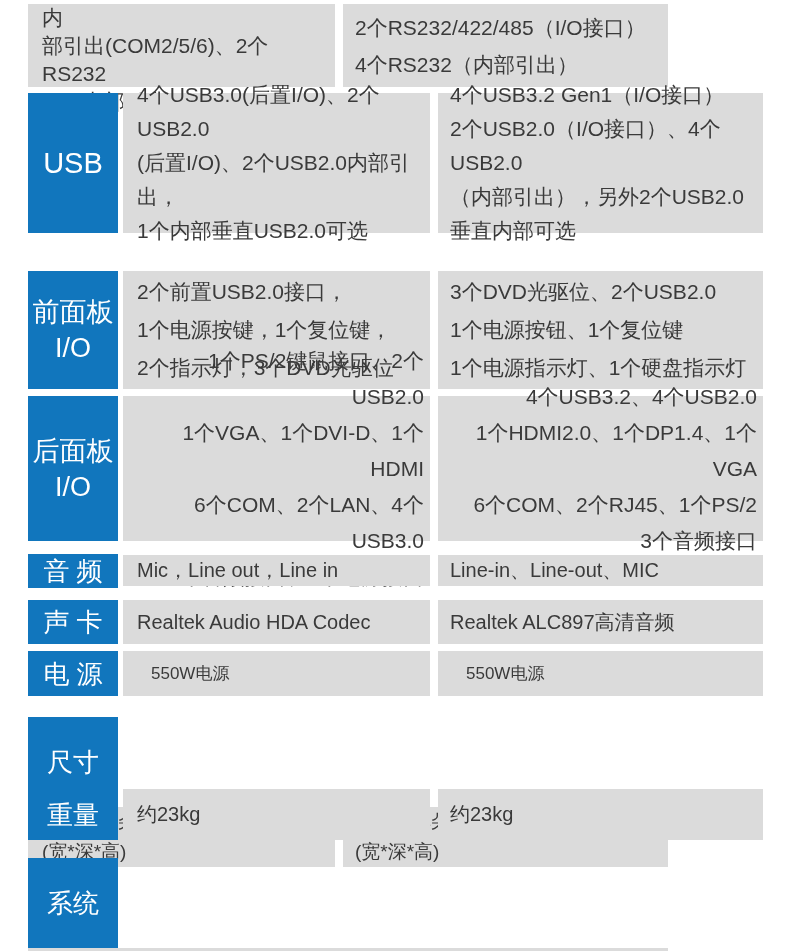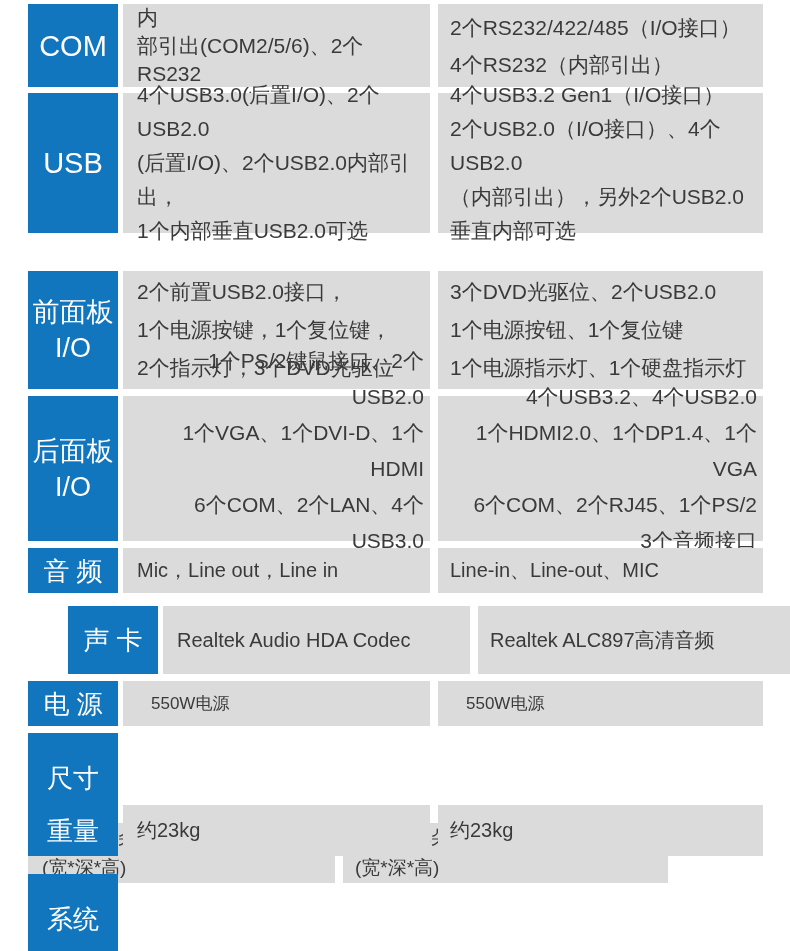--- a/index.html
+++ b/index.html
@@ -29,40 +29,39 @@
   
   .r0 { height:83px;  margin-bottom:6px; }
   .r0 .cell { line-height:28px; }
   .r0 .c2   { line-height:37px; }
   .r1 { height:140px; margin-bottom:7px; }
   .r1 .cell { line-height:34px; }
   .r2 { height:118px; margin-bottom:7px;margin-top:38px; }
   .r2 .cell { line-height:38px; }
   .r3 { height:145px; margin-bottom:7px; }
   .r3 .cell { line-height:36px;text-align:right; }
-  .r4 { height:45px;  margin-bottom:13px; }
+  .r4 { height:45px;  margin-bottom:7px;align-items:center; }
   .r4 .cell { font-size:20px; }
-  .r5 { height:68px;  margin-bottom:7px;margin-left:40px; }
+  .r5 { height:44px;  margin-bottom:7px; }
   .r5 .cell { font-size:20px; }
-  .r6 { height:45px;  margin-bottom:7px; }
+  .r6 { height:45px;  margin-bottom:21px; }
   .r6 .cell { font-size:17px;padding-left:28px; }
   .r7 { height:66px;  margin-bottom:6px;flex-direction:column; }
   .r7 .cell { font-size:19px; line-height:30px; }
   .r8 { height:51px;  margin-bottom:18px; }
   .r8 .cell { font-size:20px; }
   .r9 { height:56px;flex-direction:column; }
   .r9 .cell { font-size:20px; }
 </style>
 </head>
 <body>
 
 <div class="spec-table">
 
   <div class="row r0">
-    <div class="label lat">COM</div>
     <div class="cells">
       <div class="cell c1">1个RS232后置I/O、3个RS232内
 部引出(COM2/5/6)、2个RS232
 /485内部引出(COM3/4)</div>
       <div class="cell c2">2个RS232/422/485（I/O接口）
 4个RS232（内部引出）</div>
     </div>
   </div>
 
   <div class="row r1">

